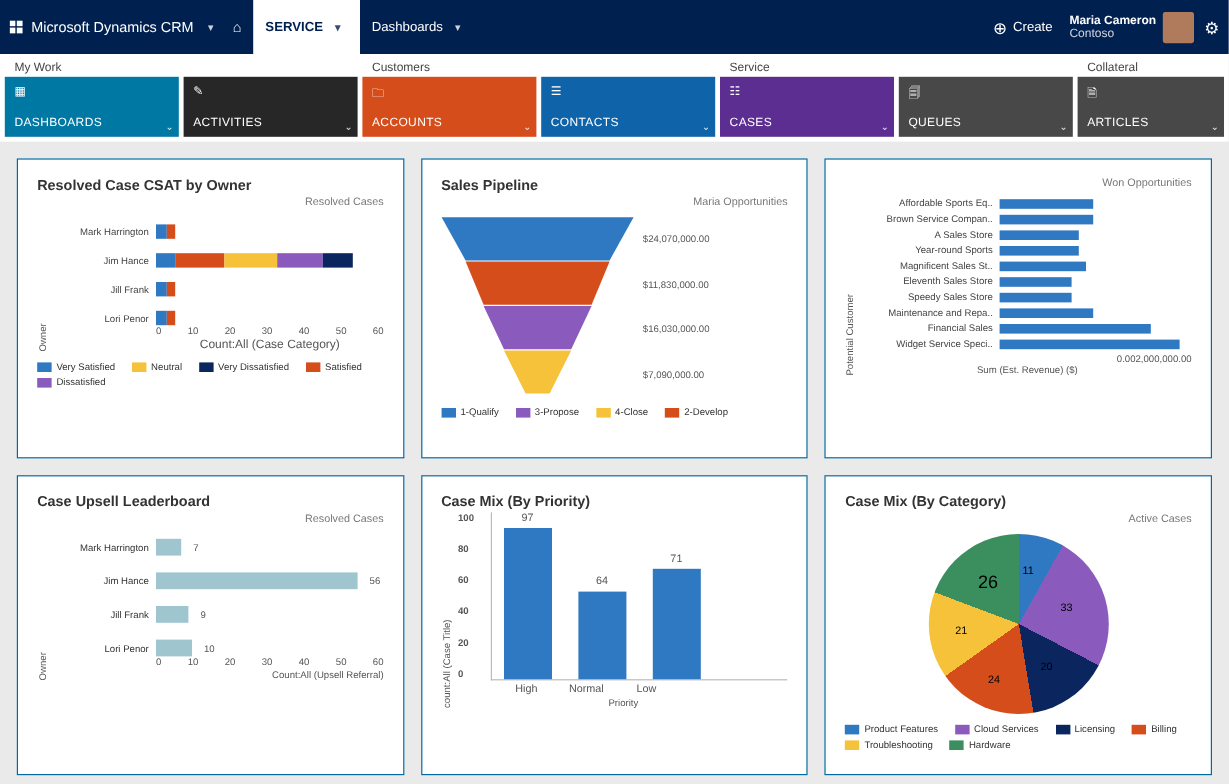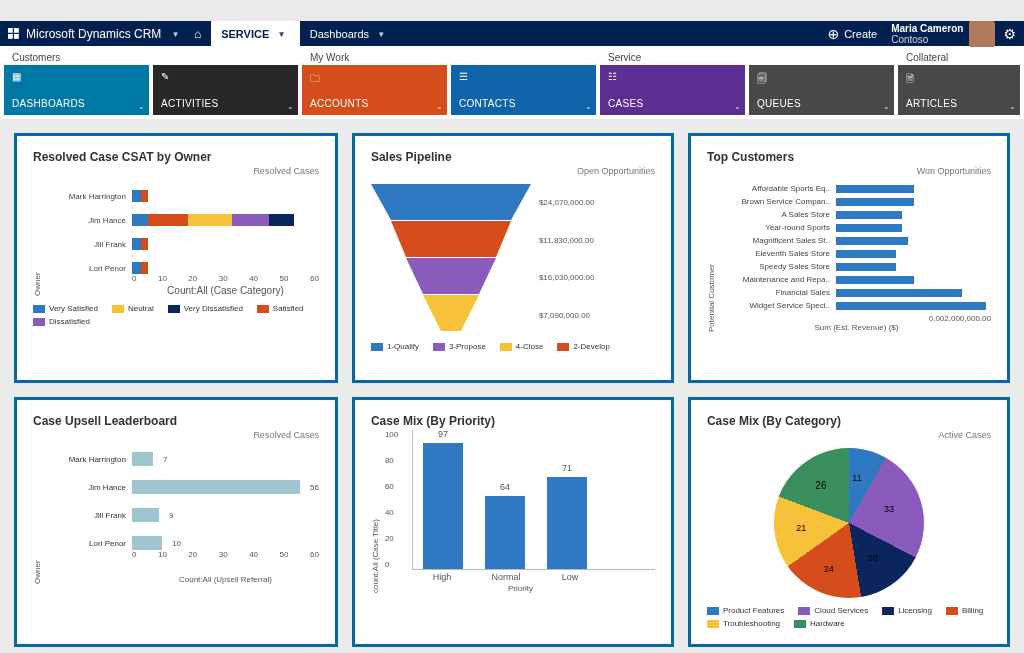--- a/index.html
+++ b/index.html
@@ -9,21 +9,21 @@
     --orange: #d64d1c;
     --blue: #0f64a9;
     --purple: #5c2e91;
     --dark-slate: #2b3a42;
     --tile-dark: #484848;
   }
   * { box-sizing: border-box; margin: 0; padding: 0; font-family: "Segoe UI", Tahoma, sans-serif; }
   body { width: 1024px; background: #eaeaea; font-size: 12px; color: #333; }
 
   
-  .top-nav { background: var(--navy); color: #fff; display: flex; align-items: center; height: 25px; padding: 0 8px; margin-top: 21px; }
+  .top-nav { background: var(--navy); color: #fff; display: flex; align-items: center; height: 45px; padding: 0 8px; }
   .top-nav .brand { font-size: 12px; display: flex; align-items: center; gap: 6px; }
   .top-nav .brand svg { height: 12px; width: 12px; }
   .top-nav .chev { font-size: 9px; margin: 0 6px; opacity: .8; }
   .top-nav .home-icon { margin: 0 10px; }
   .top-nav .nav-item { padding: 0 10px; height: 100%; display: flex; align-items: center; gap: 4px; font-size: 11px; }
   .top-nav .nav-item.active { background: #fff; color: var(--navy); font-weight: 600; }
   .top-nav .spacer { flex: 1; }
   .top-nav .create { display: flex; align-items: center; gap: 5px; margin-right: 14px; font-size: 11px; }
   .top-nav .user { display: flex; align-items: center; gap: 6px; font-size: 10px; line-height: 1.1; }
   .top-nav .avatar { width: 26px; height: 26px; background: #b07a5c; border-radius: 2px; }
@@ -45,21 +45,21 @@
   .tile.dashboards { background: var(--teal); width: 145px; }
   .tile.activities { background: var(--dark-gray); width: 145px; }
   .tile.accounts   { background: var(--orange); width: 145px; }
   .tile.contacts   { background: var(--blue);   width: 145px; }
   .tile.cases      { background: var(--purple); width: 145px; }
   .tile.queues     { background: var(--tile-dark); width: 145px; }
   .tile.articles   { background: var(--tile-dark); flex: 1; }
 
   
   .dash { display: grid; grid-template-columns: repeat(3, 1fr); gap: 14px; padding: 14px; }
-  .card { background: #fff; border: 3px solid #0369a1; padding: 14px 16px 10px 16px; min-height: 250px; }
+  .card { background: #fff; border: 1px solid #0369a1; padding: 14px 16px 10px 16px; min-height: 250px; }
   .card h3 { font-size: 12px; font-weight: 600; margin-bottom: 2px; }
   .card .sub { font-size: 9px; color: #777; margin-bottom: 8px; text-align: right; }
 
   
   .axis-label-y { writing-mode: vertical-rl; transform: rotate(180deg); font-size: 8px; color: #555; }
   .x-ticks { display: flex; justify-content: space-between; font-size: 8px; color: #555; }
   .legend { display: flex; flex-wrap: wrap; gap: 4px 14px; font-size: 8px; margin-top: 8px; }
   .legend .item { display: flex; align-items: center; gap: 4px; }
   .swatch { width: 12px; height: 8px; display: inline-block; }
 
@@ -80,23 +80,23 @@
   
   .funnel-wrap { display:flex; align-items:center; gap:8px; }
   .funnel { position:relative; width:160px; height:150px; }
   .funnel .slice { position:absolute; left:50%; transform:translateX(-50%); height:36px; }
   .funnel-labels { display:flex; flex-direction:column; justify-content:space-around; height:150px; font-size:8px; color:#555; }
 
   
   .vbar-chart { display:flex; align-items:flex-end; height:140px; gap:22px; padding:0 10px; border-left:1px solid #bbb; border-bottom:1px solid #bbb; position:relative; margin-left:26px; }
   .vbar { width:40px; background:#2f78c2; position:relative; }
   .vbar .vlabel { position:absolute; top:-14px; width:100%; text-align:center; font-size:9px; color:#555; }
-  .vbar-cats { display:flex; gap:24px; padding:2px 10px 0 36px; font-size:9px; color:#555; }
+  .vbar-cats { display:flex; gap:10px; padding:2px 10px 0 36px; font-size:9px; color:#555; }
   .vbar-cats span { width:40px; text-align:center; }
-  .y-ticks { position:absolute; left:-28px; top:0; height:100%; display:flex; flex-direction:column; justify-content:space-between; font-size:8px; color:#555; }
+  .y-ticks { position:absolute; left:-28px; top:0; height:100%; display:flex; flex-direction:column; justify-content:space-between; font-size:8px; color:#555;font-weight:bold; }
 
   
   .tc-rows { display:flex; flex-direction:column; gap:4px; }
   .tc-row { display:flex; align-items:center; gap:6px; font-size:8px; }
   .tc-row .lbl { width:108px; text-align:right; color:#444; }
   .tc-row .bar { height:8px; background:#2f78c2; }
 
   
   .pie { width:150px; height:150px; border-radius:50%; position:relative; margin:0 auto; }
 
@@ -134,22 +134,22 @@
       <div style="font-weight:600">Maria Cameron</div>
       <div style="opacity:.8">Contoso</div>
     </div>
     <div class="avatar"></div>
   </div>
   <span class="gear">⚙</span>
 </div>
 
 <div class="work-area">
   <div class="cat-row">
+    <div class="cat cat1">My Work</div>
     <div class="cat cat2">Customers</div>
-    <div class="cat cat1">My Work</div>
     <div class="cat cat3">Service</div>
     <div class="cat cat4">Collateral</div>
   </div>
   <div class="tile-row">
     <div class="tile dashboards">
       <span class="tile-icon">▦</span>
       <span>DASHBOARDS</span>
       <span class="expand">⌄</span>
     </div>
     <div class="tile activities">
@@ -244,21 +244,21 @@
         <div class="item"><span class="swatch" style="background:#2f78c2"></span>Very Satisfied</div>
         <div class="item"><span class="swatch" style="background:#f5c23a"></span>Neutral</div>
         <div class="item"><span class="swatch" style="background:#0b255e"></span>Very Dissatisfied</div>
         <div class="item"><span class="swatch" style="background:#d64d1c"></span>Satisfied</div>
         <div class="item"><span class="swatch" style="background:#8a5bbd"></span>Dissatisfied</div>
       </div>
   </div>
 
   <div class="card">
     <h3>Sales Pipeline</h3>
-    <div class="sub">Open Opportunities</div>
+    <div class="sub">Maria Opportunities</div>
     <div class="funnel-wrap">
       <div class="funnel" id="funnel">
           <div class="slice" style="top: 0px; width: 160px; border-top: 36px solid rgb(47, 120, 194); border-left: 20px solid transparent; border-right: 20px solid transparent; height: 0px;"></div>
           <div class="slice" style="top: 37px; width: 120px; border-top: 36px solid rgb(214, 77, 28); border-left: 15px solid transparent; border-right: 15px solid transparent; height: 0px;"></div>
           <div class="slice" style="top: 74px; width: 90px; border-top: 36px solid rgb(138, 91, 189); border-left: 17px solid transparent; border-right: 17px solid transparent; height: 0px;"></div>
           <div class="slice" style="top: 111px; width: 56px; border-top: 36px solid rgb(245, 194, 58); border-left: 18px solid transparent; border-right: 18px solid transparent; height: 0px;"></div>
         </div>
       <div class="funnel-labels" id="funnel-labels">
           <div>$24,070,000.00</div>
           <div>$11,830,000.00</div>
@@ -268,21 +268,20 @@
     </div>
     <div class="legend" id="pipeline-legend">
         <div class="item"><span class="swatch" style="background:#2f78c2"></span>1-Qualify</div>
         <div class="item"><span class="swatch" style="background:#8a5bbd"></span>3-Propose</div>
         <div class="item"><span class="swatch" style="background:#f5c23a"></span>4-Close</div>
         <div class="item"><span class="swatch" style="background:#d64d1c"></span>2-Develop</div>
       </div>
   </div>
 
   <div class="card">
-    <h3>Top Customers</h3>
     <div class="sub">Won Opportunities</div>
     <div style="display:flex;gap:6px">
       <div class="axis-label-y">Potential Customer</div>
       <div style="flex:1">
         <div class="tc-rows" id="tc-rows">
             <div class="tc-row">
               <div class="lbl">Affordable Sports Eq..</div>
               <div class="bar" style="width:78px"></div>
             </div>
             <div class="tc-row">
@@ -362,21 +361,21 @@
         <div style="margin-left:84px">
           <div class="x-ticks" id="upsell-xticks">
               <span>0</span>
               <span>10</span>
               <span>20</span>
               <span>30</span>
               <span>40</span>
               <span>50</span>
               <span>60</span>
             </div>
-          <div style="text-align:center;font-size:8px;color:#555;margin-top:16px">Count:All (Upsell Referral)</div>
+          <div style="text-align:right;font-size:8px;color:#555;margin-top:2px">Count:All (Upsell Referral)</div>
         </div>
       </div>
     </div>
   </div>
 
   <div class="card">
     <h3>Case Mix (By Priority)</h3>
     <div style="display:flex;gap:6px">
       <div class="axis-label-y">count:All (Case Title)</div>
       <div style="flex:1">
@@ -411,21 +410,21 @@
 
   <div class="card">
     <h3>Case Mix (By Category)</h3>
     <div class="sub">Active Cases</div>
     <div class="pie" id="pie" style="background: conic-gradient(rgb(47, 120, 194) 0deg, rgb(47, 120, 194) 29.3333deg, rgb(138, 91, 189) 29.3333deg, rgb(138, 91, 189) 117.333deg, rgb(11, 37, 94) 117.333deg, rgb(11, 37, 94) 170.667deg, rgb(214, 77, 28) 170.667deg, rgb(214, 77, 28) 234.667deg, rgb(245, 194, 58) 234.667deg, rgb(245, 194, 58) 290.667deg, rgb(59, 143, 95) 290.667deg, rgb(59, 143, 95) 360deg);">
         <div style="position: absolute; left: 78.3938px; top: 25.4663px; font-size: 9px; color: rgb(0, 0, 0);">11</div>
         <div style="position: absolute; left: 110.11px; top: 56.0939px; font-size: 9px; color: rgb(0, 0, 0);">33</div>
         <div style="position: absolute; left: 93.4503px; top: 105.406px; font-size: 9px; color: rgb(0, 0, 0);">20</div>
         <div style="position: absolute; left: 49.6584px; top: 116px; font-size: 9px; color: rgb(0, 0, 0);">24</div>
         <div style="position: absolute; left: 22.3681px; top: 74.7439px; font-size: 9px; color: rgb(0, 0, 0);">21</div>
-        <div style="position: absolute; left: 41.4039px; top: 31.9886px; font-size: 10px; color: rgb(0, 0, 0);">26</div>
+        <div style="position: absolute; left: 41.4039px; top: 31.9886px; font-size: 15px; color: rgb(0, 0, 0);">26</div>
       </div>
     <div class="legend" id="pie-legend">
         <div class="item"><span class="swatch" style="background:#2f78c2"></span>Product Features</div>
         <div class="item"><span class="swatch" style="background:#8a5bbd"></span>Cloud Services</div>
         <div class="item"><span class="swatch" style="background:#0b255e"></span>Licensing</div>
         <div class="item"><span class="swatch" style="background:#d64d1c"></span>Billing</div>
         <div class="item"><span class="swatch" style="background:#f5c23a"></span>Troubleshooting</div>
         <div class="item"><span class="swatch" style="background:#3b8f5f"></span>Hardware</div>
       </div>
   </div>

